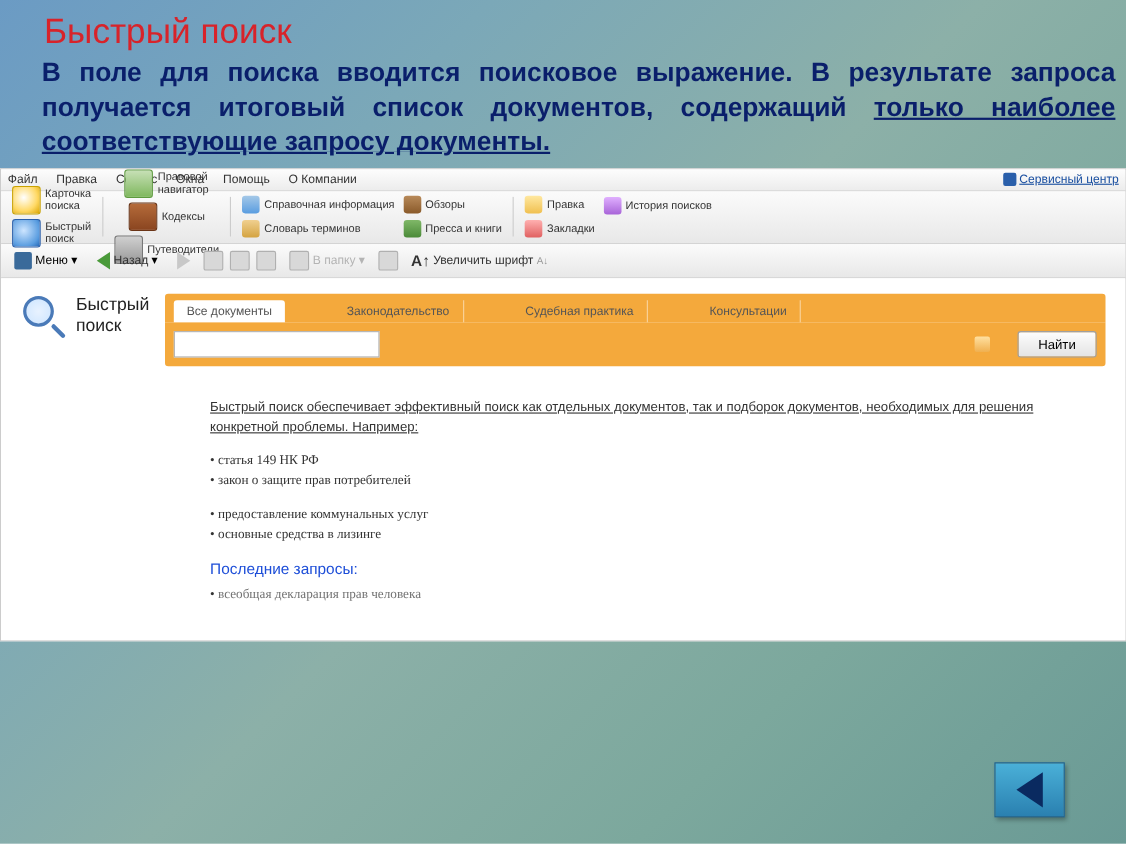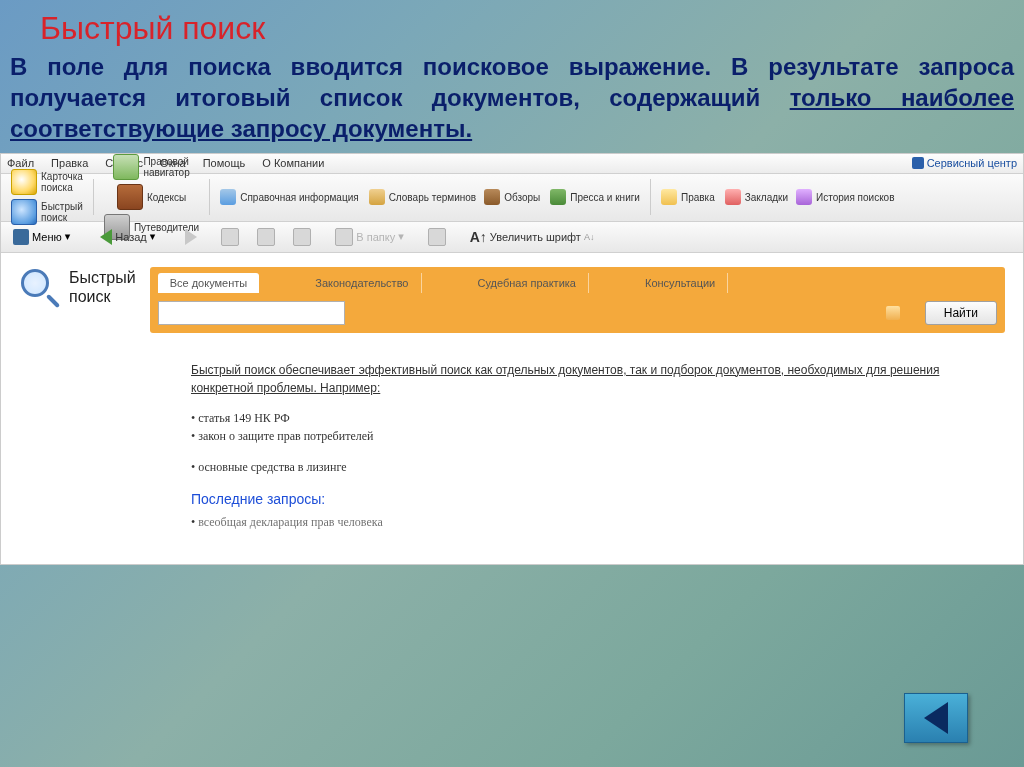--- a/index.html
+++ b/index.html
@@ -17,41 +17,42 @@
     padding: 10px 0 4px 40px;
     font-weight: normal;
   }
   .slide-desc {
     color: #0a1f6b;
     font-size: 24px;
     font-weight: bold;
     padding: 0 10px 8px 10px;
     text-align: justify;
     line-height: 1.3;
+    margin-left: 28px;
   }
   .slide-desc .underline { text-decoration: underline; }
   .app {
     background: #fff;
     border: 1px solid #ccc;
     margin: 0;
     width: 100%;
   }
   .menubar {
     background: linear-gradient(#fdfdfd, #ececec);
     border-bottom: 1px solid #d0d0d0;
     font-size: 11px;
     color: #333;
     display: flex;
     justify-content: space-between;
     align-items: center;
     padding: 2px 6px;
     height: 20px;
   }
   .menubar-left span { margin-right: 14px; cursor: default; }
-  .service-center { color: #1a4fa0; font-size: 11px; display: flex; align-items: center; gap: 3px; }
+  .service-center { color: #1a4fa0; text-decoration: underline; font-size: 11px; display: flex; align-items: center; gap: 3px; }
   .service-center .ico { width: 12px; height: 12px; background: #2a5faa; border-radius: 2px; display: inline-block; }
   .toolbar1 {
     background: linear-gradient(#fbfbfb, #e8e8e8);
     border-bottom: 1px solid #d0d0d0;
     display: flex;
     align-items: center;
     padding: 4px 6px;
     font-size: 10px;
     color: #333;
     height: 48px;
@@ -66,30 +67,30 @@
   .tb-btn .ico.books { background: linear-gradient(#b56b3a, #8a4520); border: 1px solid #6a3416; }
   .tb-btn .ico.guide { background: linear-gradient(#d0d0d0, #999); border: 1px solid #777; }
   .tb-btn .ico.sm { width: 16px; height: 16px; }
   .tb-btn .ico.ref { background: linear-gradient(#a4c8e8, #5a9de0); }
   .tb-btn .ico.dict { background: linear-gradient(#f0d090, #d4a340); }
   .tb-btn .ico.obz { background: linear-gradient(#b88a5a, #8a5a2a); }
   .tb-btn .ico.press { background: linear-gradient(#80b868, #4a8a38); }
   .tb-btn .ico.folder { background: linear-gradient(#ffe8a0, #f0c050); }
   .tb-btn .ico.hist { background: linear-gradient(#e0b0ff, #a864d8); }
   .tb-btn .ico.bookmark { background: linear-gradient(#ffb0b0, #e06060); }
-  .tb-col { display: flex; flex-direction: row; gap: 2px; }
+  .tb-col { display: flex; flex-direction: column; gap: 2px; }
   .tb-col .tb-btn { font-size: 10px; }
   .toolbar2 {
     background: linear-gradient(#fbfbfb, #e8e8e8);
     border-bottom: 1px solid #d0d0d0;
     display: flex;
     align-items: center;
     padding: 15px 6px;
     font-size: 11px;
-    gap: 18px;
+    gap: 6px;
     height: 28px;
   }
   .t2-btn { display: flex; align-items: center; gap: 3px; padding: 2px 5px; border: 1px solid transparent; border-radius: 2px; }
   .t2-btn .ico2 { width: 16px; height: 16px; display: inline-block; border-radius: 2px; }
   .menu-btn .ico2 { background: #3a6a9a; }
   .arrow-left { width: 0; height: 0; border-top: 8px solid transparent; border-bottom: 8px solid transparent; border-right: 12px solid #4a9a3a; display: inline-block; }
   .arrow-right { width: 0; height: 0; border-top: 8px solid transparent; border-bottom: 8px solid transparent; border-left: 12px solid #c8c8c8; display: inline-block; }
   .t2-ico { width: 18px; height: 18px; background: #d8d8d8; border: 1px solid #b0b0b0; border-radius: 2px; display: inline-block; }
   .t2-disabled { color: #b4b4b4; }
   .zoom-text { color: #333; }
@@ -337,20 +338,21 @@
     </div>
   </div>
 
   <div class="content">
     <div class="desc">Быстрый поиск обеспечивает эффективный поиск как отдельных документов, так и подборок документов, необходимых для решения конкретной проблемы. Например:</div>
     <ul>
       <li>статья 149 НК РФ</li>
       <li>закон о защите прав потребителей</li>
     </ul>
     <ul>
+      <li>предоставление коммунальных услуг</li>
       <li>основные средства в лизинге</li>
     </ul>
     <div class="recent-title">Последние запросы:</div>
     <ul>
       <li><span class="recent-link">всеобщая декларация прав человека</span></li>
     </ul>
   </div>
 
 </div>
 

